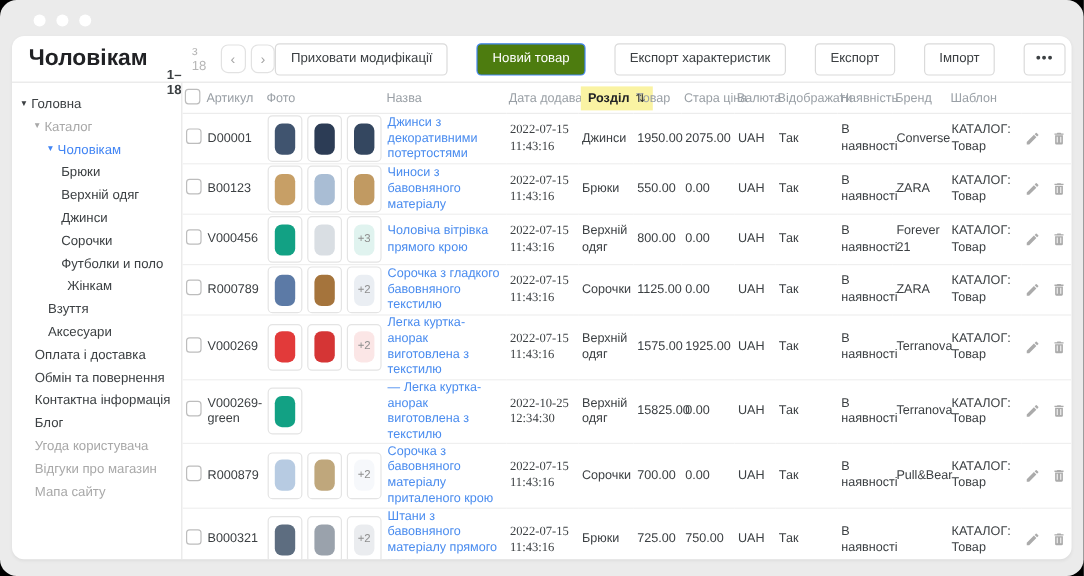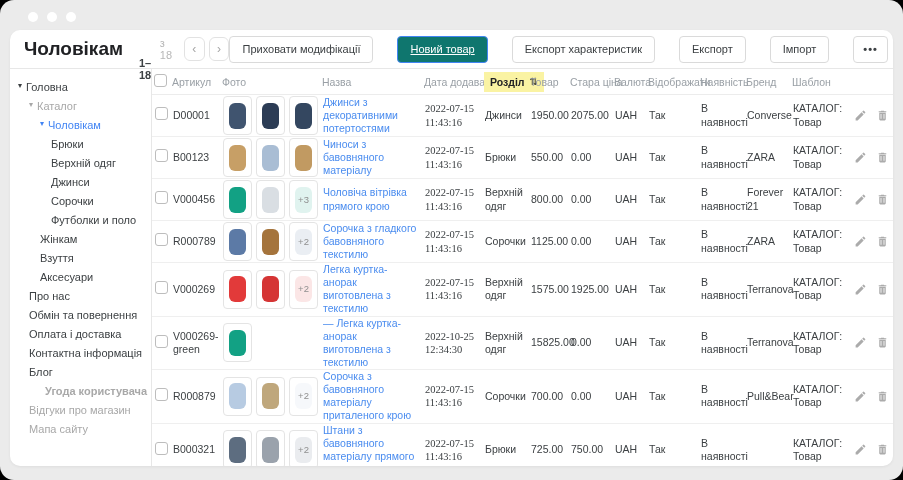--- a/index.html
+++ b/index.html
@@ -14,21 +14,21 @@
   .title{font-size:19px;font-weight:600;color:#202124;margin-right:16px;}
   .pg{display:flex;align-items:center;gap:4px;font-size:11px;}
   .pg .range{font-weight:700;color:#3c4043;margin-top:40px;}
   .pg .total{color:#b7b7b7;margin-right:6px;}
   .navbtn{width:24px;height:24px;border:1px solid #e2e2e2;border-radius:6px;background:#fff;
     color:#a5a5a5;font-size:12px;display:flex;align-items:center;justify-content:center;cursor:pointer;}
   .btns{margin-left:auto;display:flex;gap:24px;align-items:flex-start;}
   .btn{height:27px;padding:0 12px;border:1px solid #dadada;border-radius:4px;background:#fff;
     font-size:11px;color:#3c4043;display:flex;align-items:center;white-space:nowrap;cursor:pointer;
     font-family:"Liberation Sans", sans-serif;}
-  .btn.primary{background:#0f766e;border-color:#4285f4;color:#fff;text-decoration:underline;}
+  .btn.primary{background:#4d7c0f;border-color:#4285f4;color:#fff;}
   .btn.more{padding:0 9px;font-weight:700;letter-spacing:1px;}
   
   .bodyrow{display:flex;height:397px;}
   .sidebar{width:142px;flex:0 0 142px;border-right:1px solid #e7e7e7;padding-top:8px;
     overflow:hidden;box-sizing:border-box;}
   .side-item{display:flex;align-items:center;gap:4px;height:19px;font-size:11px;color:#3c4043;cursor:pointer;}
   .side-item.muted{color:#a8a8a8;}
   .side-item.active{color:#4285f4;}
   .chev{font-size:8px;line-height:1;transform:translateY(-1px);}
   .side-label{white-space:nowrap;}
@@ -107,45 +107,42 @@
           </div>
           <div class="side-item normal" style="padding-left: 41px;">
             <span class="side-label">Джинси</span>
           </div>
           <div class="side-item normal" style="padding-left: 41px;">
             <span class="side-label">Сорочки</span>
           </div>
           <div class="side-item normal" style="padding-left: 41px;">
             <span class="side-label">Футболки и поло</span>
           </div>
-          <div class="side-item normal" style="padding-left: 30px;">
+          <div class="side-item normal" style="padding-left: 46px;">
             <span class="side-label">Жінкам</span>
           </div>
           <div class="side-item normal" style="padding-left: 30px;">
             <span class="side-label">Взуття</span>
           </div>
           <div class="side-item normal" style="padding-left: 30px;">
             <span class="side-label">Аксесуари</span>
           </div>
           <div class="side-item normal" style="padding-left: 19px;">
-            <span class="side-label">Про нас</span>
+            <span class="side-label">Оплата і доставка</span>
           </div>
           <div class="side-item normal" style="padding-left: 19px;">
             <span class="side-label">Обмін та повернення</span>
           </div>
           <div class="side-item normal" style="padding-left: 19px;">
-            <span class="side-label">Оплата і доставка</span>
-          </div>
-          <div class="side-item normal" style="padding-left: 19px;">
             <span class="side-label">Контактна інформація</span>
           </div>
           <div class="side-item normal" style="padding-left: 19px;">
             <span class="side-label">Блог</span>
           </div>
-          <div class="side-item muted" style="padding-left: 35px; font-weight: bold;">
+          <div class="side-item muted" style="padding-left: 19px;">
             <span class="side-label">Угода користувача</span>
           </div>
           <div class="side-item muted" style="padding-left: 19px;">
             <span class="side-label">Відгуки про магазин</span>
           </div>
           <div class="side-item muted" style="padding-left: 19px;">
             <span class="side-label">Мапа сайту</span>
           </div>
         </div>
       <div class="tablewrap">

